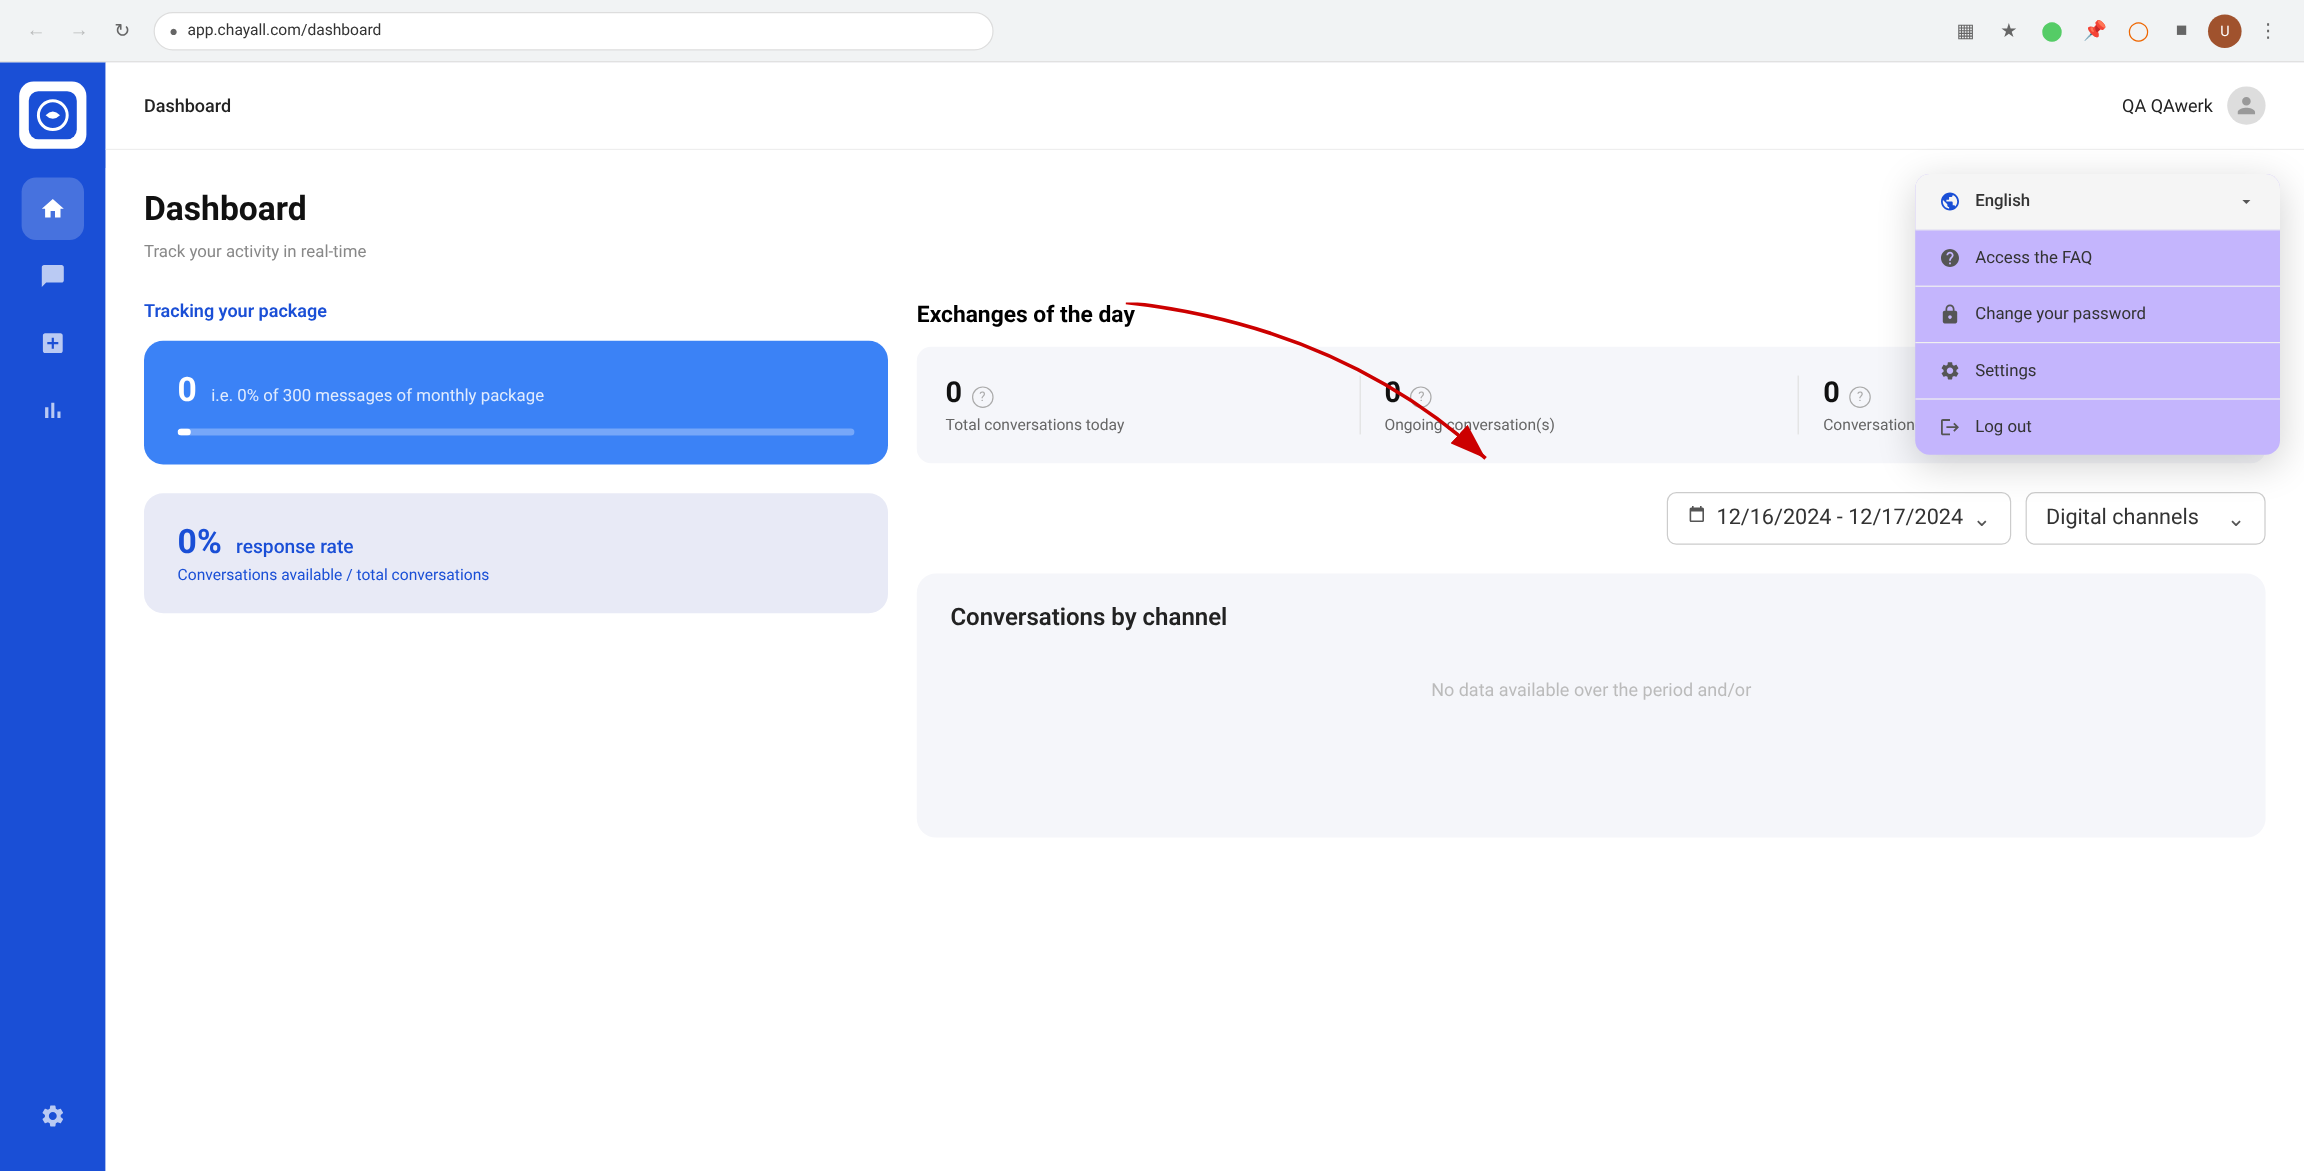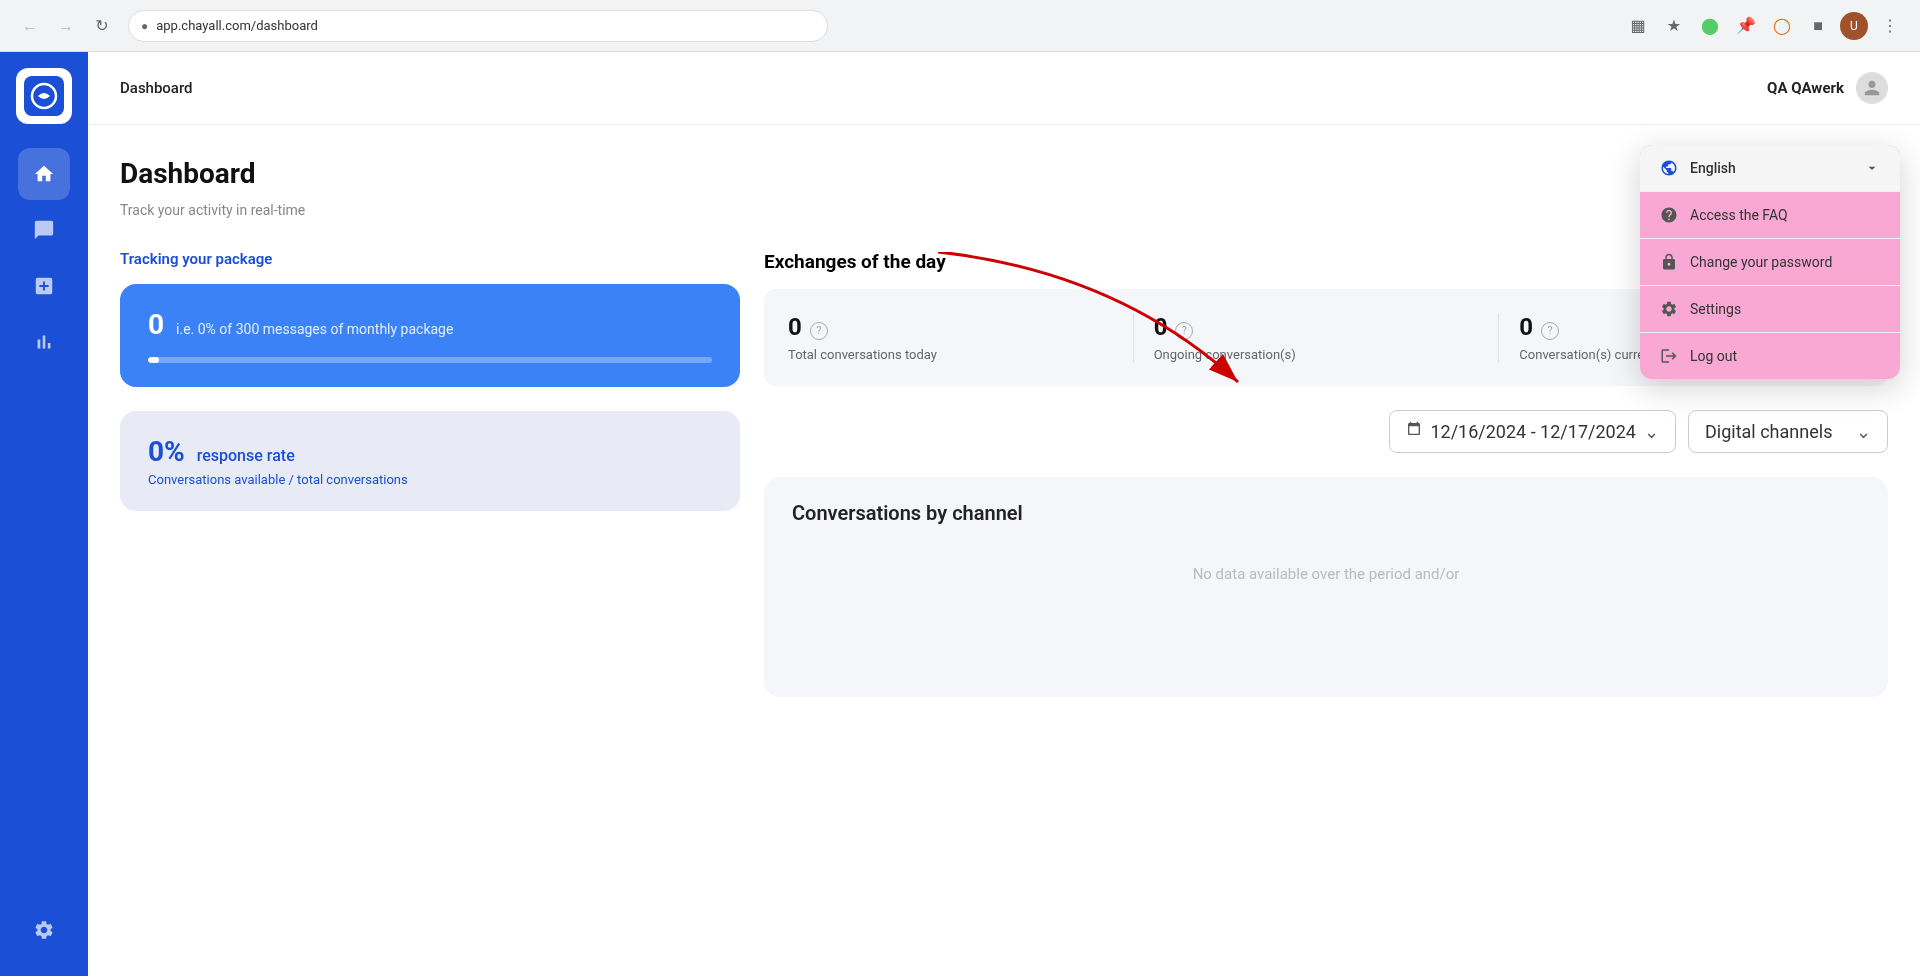--- a/index.html
+++ b/index.html
@@ -93,21 +93,21 @@
     
     .page-header {
       display: flex; justify-content: space-between; align-items: center;
       padding: 20px 32px;
       border-bottom: 1px solid #eee;
       background: white;
       position: sticky; top: 0; z-index: 10;
     }
     .page-header-title { font-size: 15px; font-weight: 500; color: #222; }
     .header-right { display: flex; align-items: center; gap: 12px; }
-    .user-name { font-size: 15px; font-weight: 700; color: #222; }
+    .user-name { font-size: 15px; font-weight: 400; color: #222; }
     .user-avatar-btn {
       width: 32px; height: 32px; border-radius: 50%; background: #ddd;
       display: flex; align-items: center; justify-content: center;
       cursor: pointer; font-size: 16px; color: #666; border: none;
     }
 
     
     .dashboard-body { padding: 32px; }
     .dashboard-title { font-size: 28px; font-weight: 700; color: #111; margin-bottom: 6px; }
     .dashboard-subtitle { font-size: 14px; color: #888; margin-bottom: 32px; margin-top: 12px; }
@@ -174,22 +174,22 @@
       background: #f5f6fa; border-radius: 16px; padding: 24px 28px;
       min-height: 220px;
     }
     .channel-title { font-size: 20px; font-weight: 600; color: #222; margin-bottom: 16px; }
     .channel-empty {
       font-size: 15px; color: #bbb; text-align: center; margin-top: 40px;
     }
     .dropdown-menu {
       position: fixed;
       top: 145px; right: 20px;
-      width: 260px;
-      background: #f9a8d4;
+      width: 304px;
+      background: #c4b5fd;
       border-radius: 12px;
       box-shadow: 0 8px 32px rgba(0,0,0,0.18);
       z-index: 200;
       overflow: hidden;
     }
     .dropdown-item {
       display: flex; align-items: center; gap: 12px;
       padding: 14px 20px; cursor: pointer; font-size: 14px; color: #333;
       transition: background 0.15s;
     }

